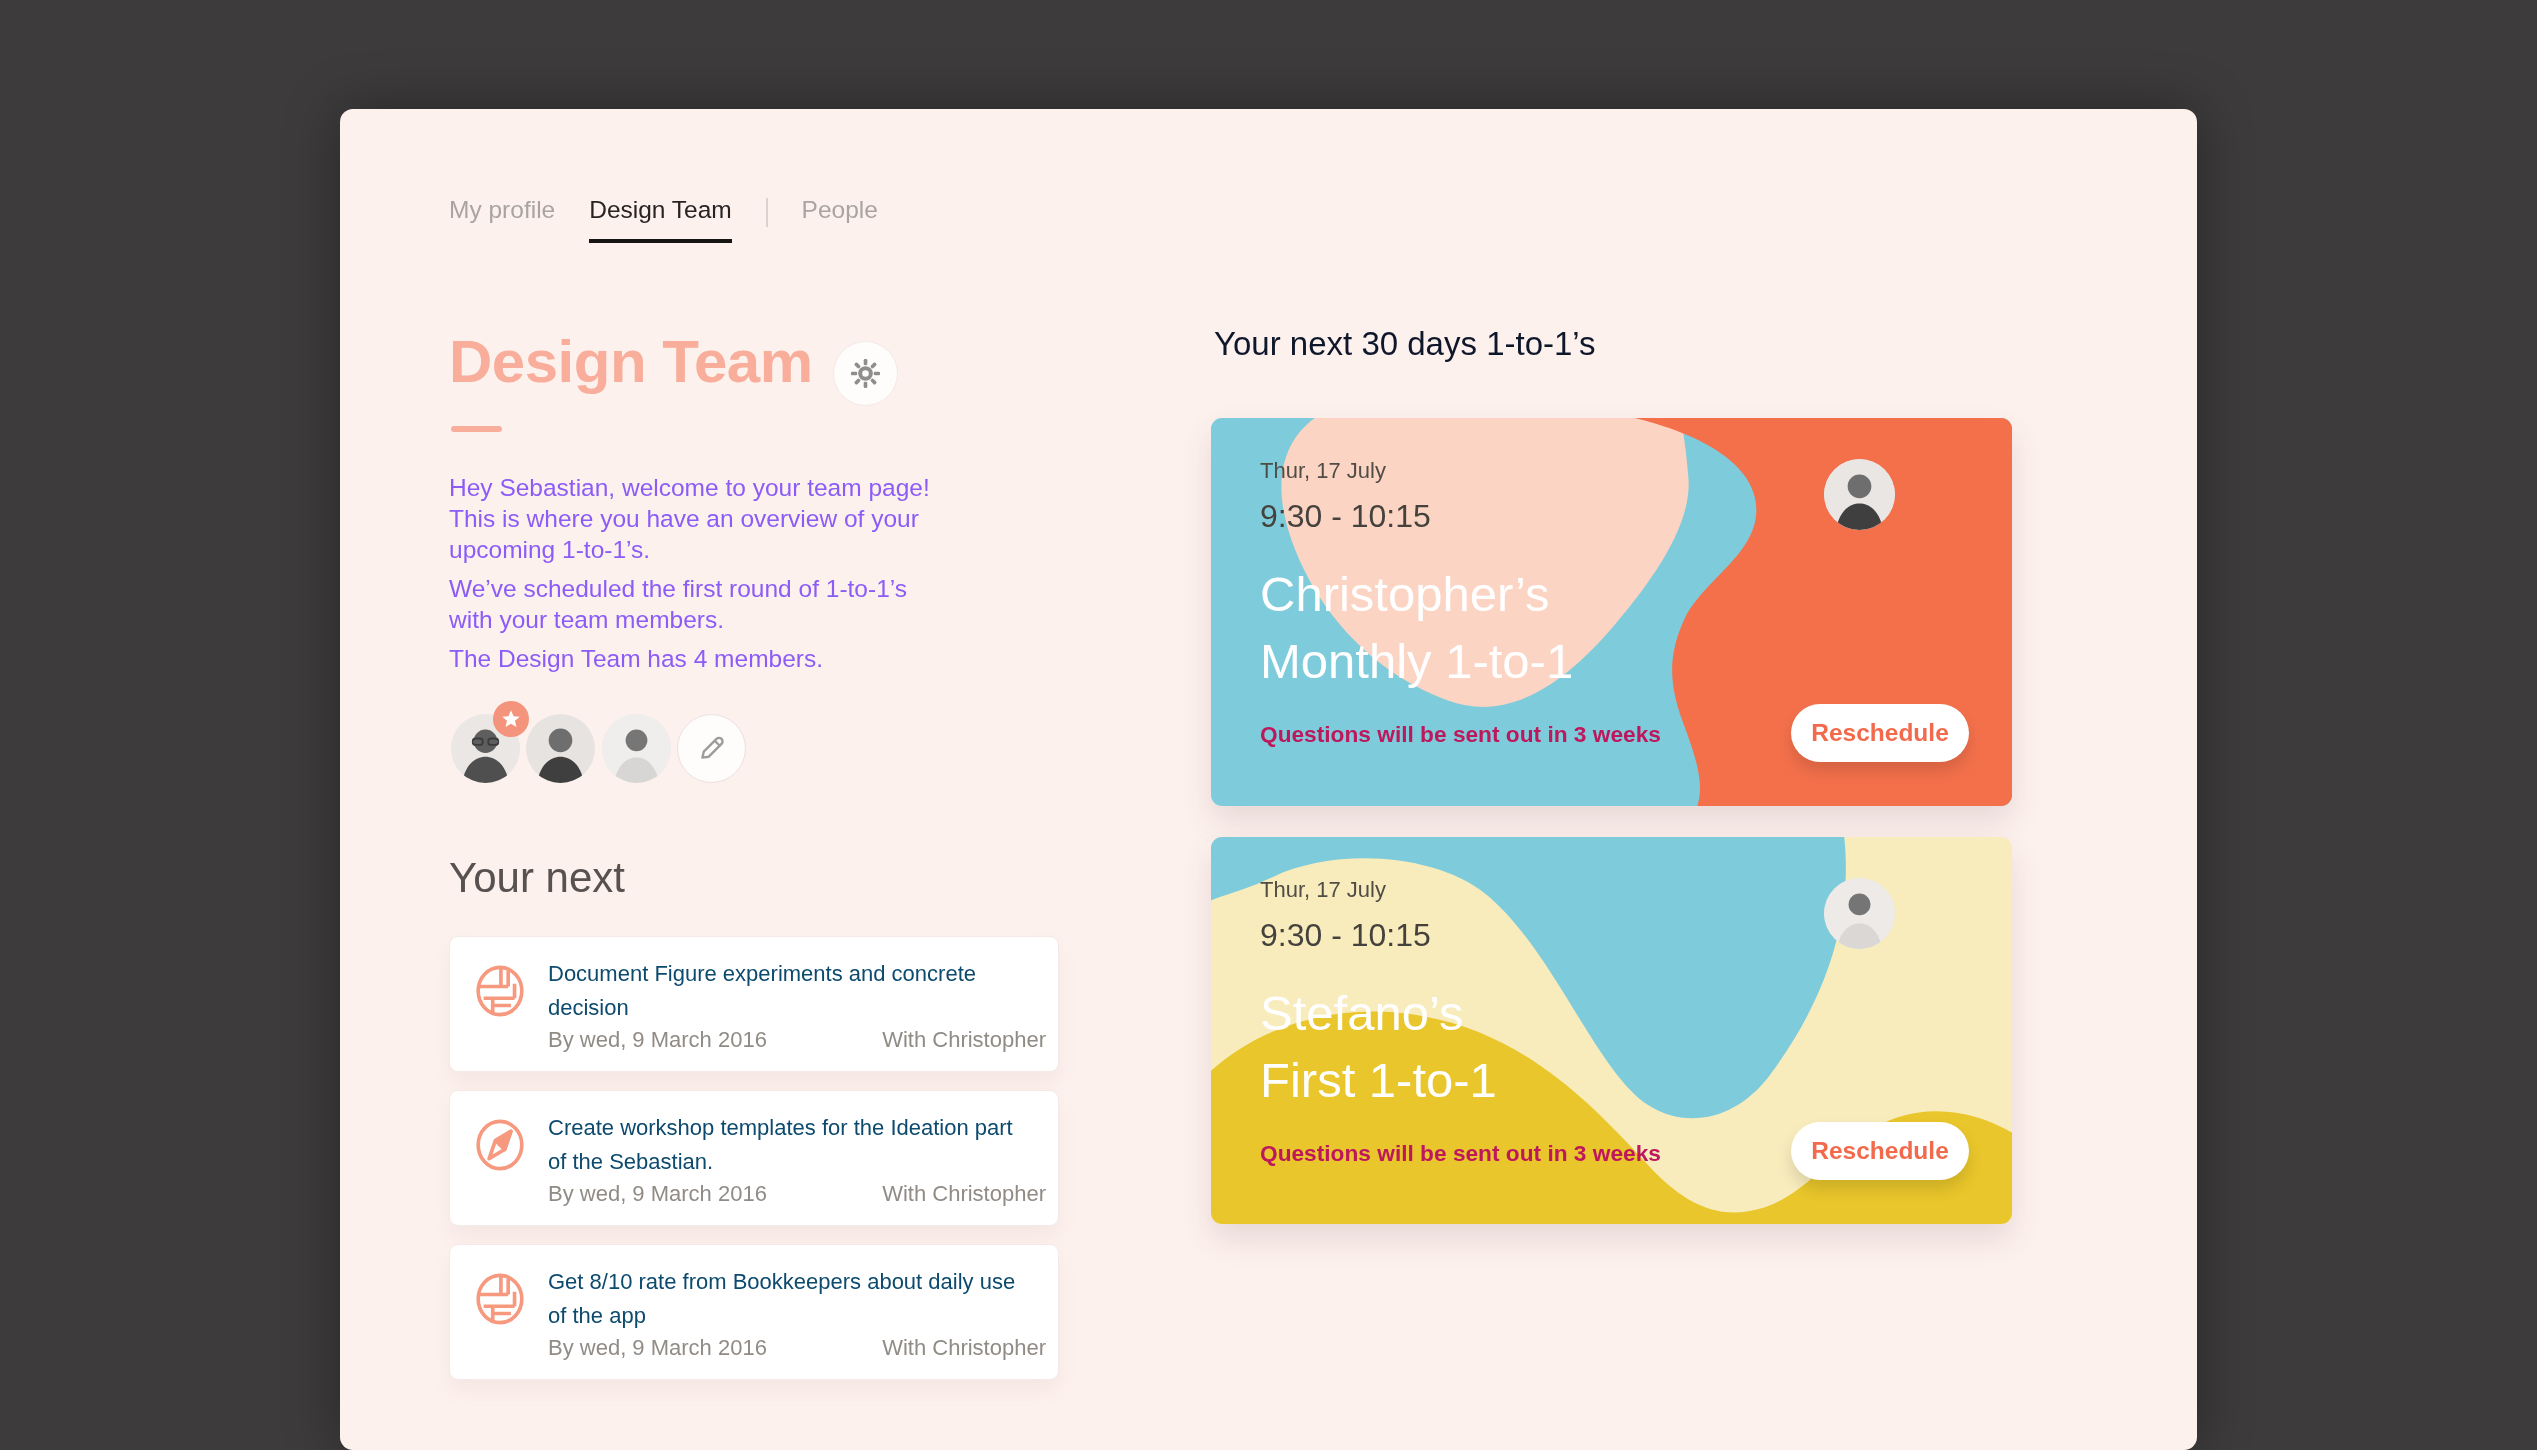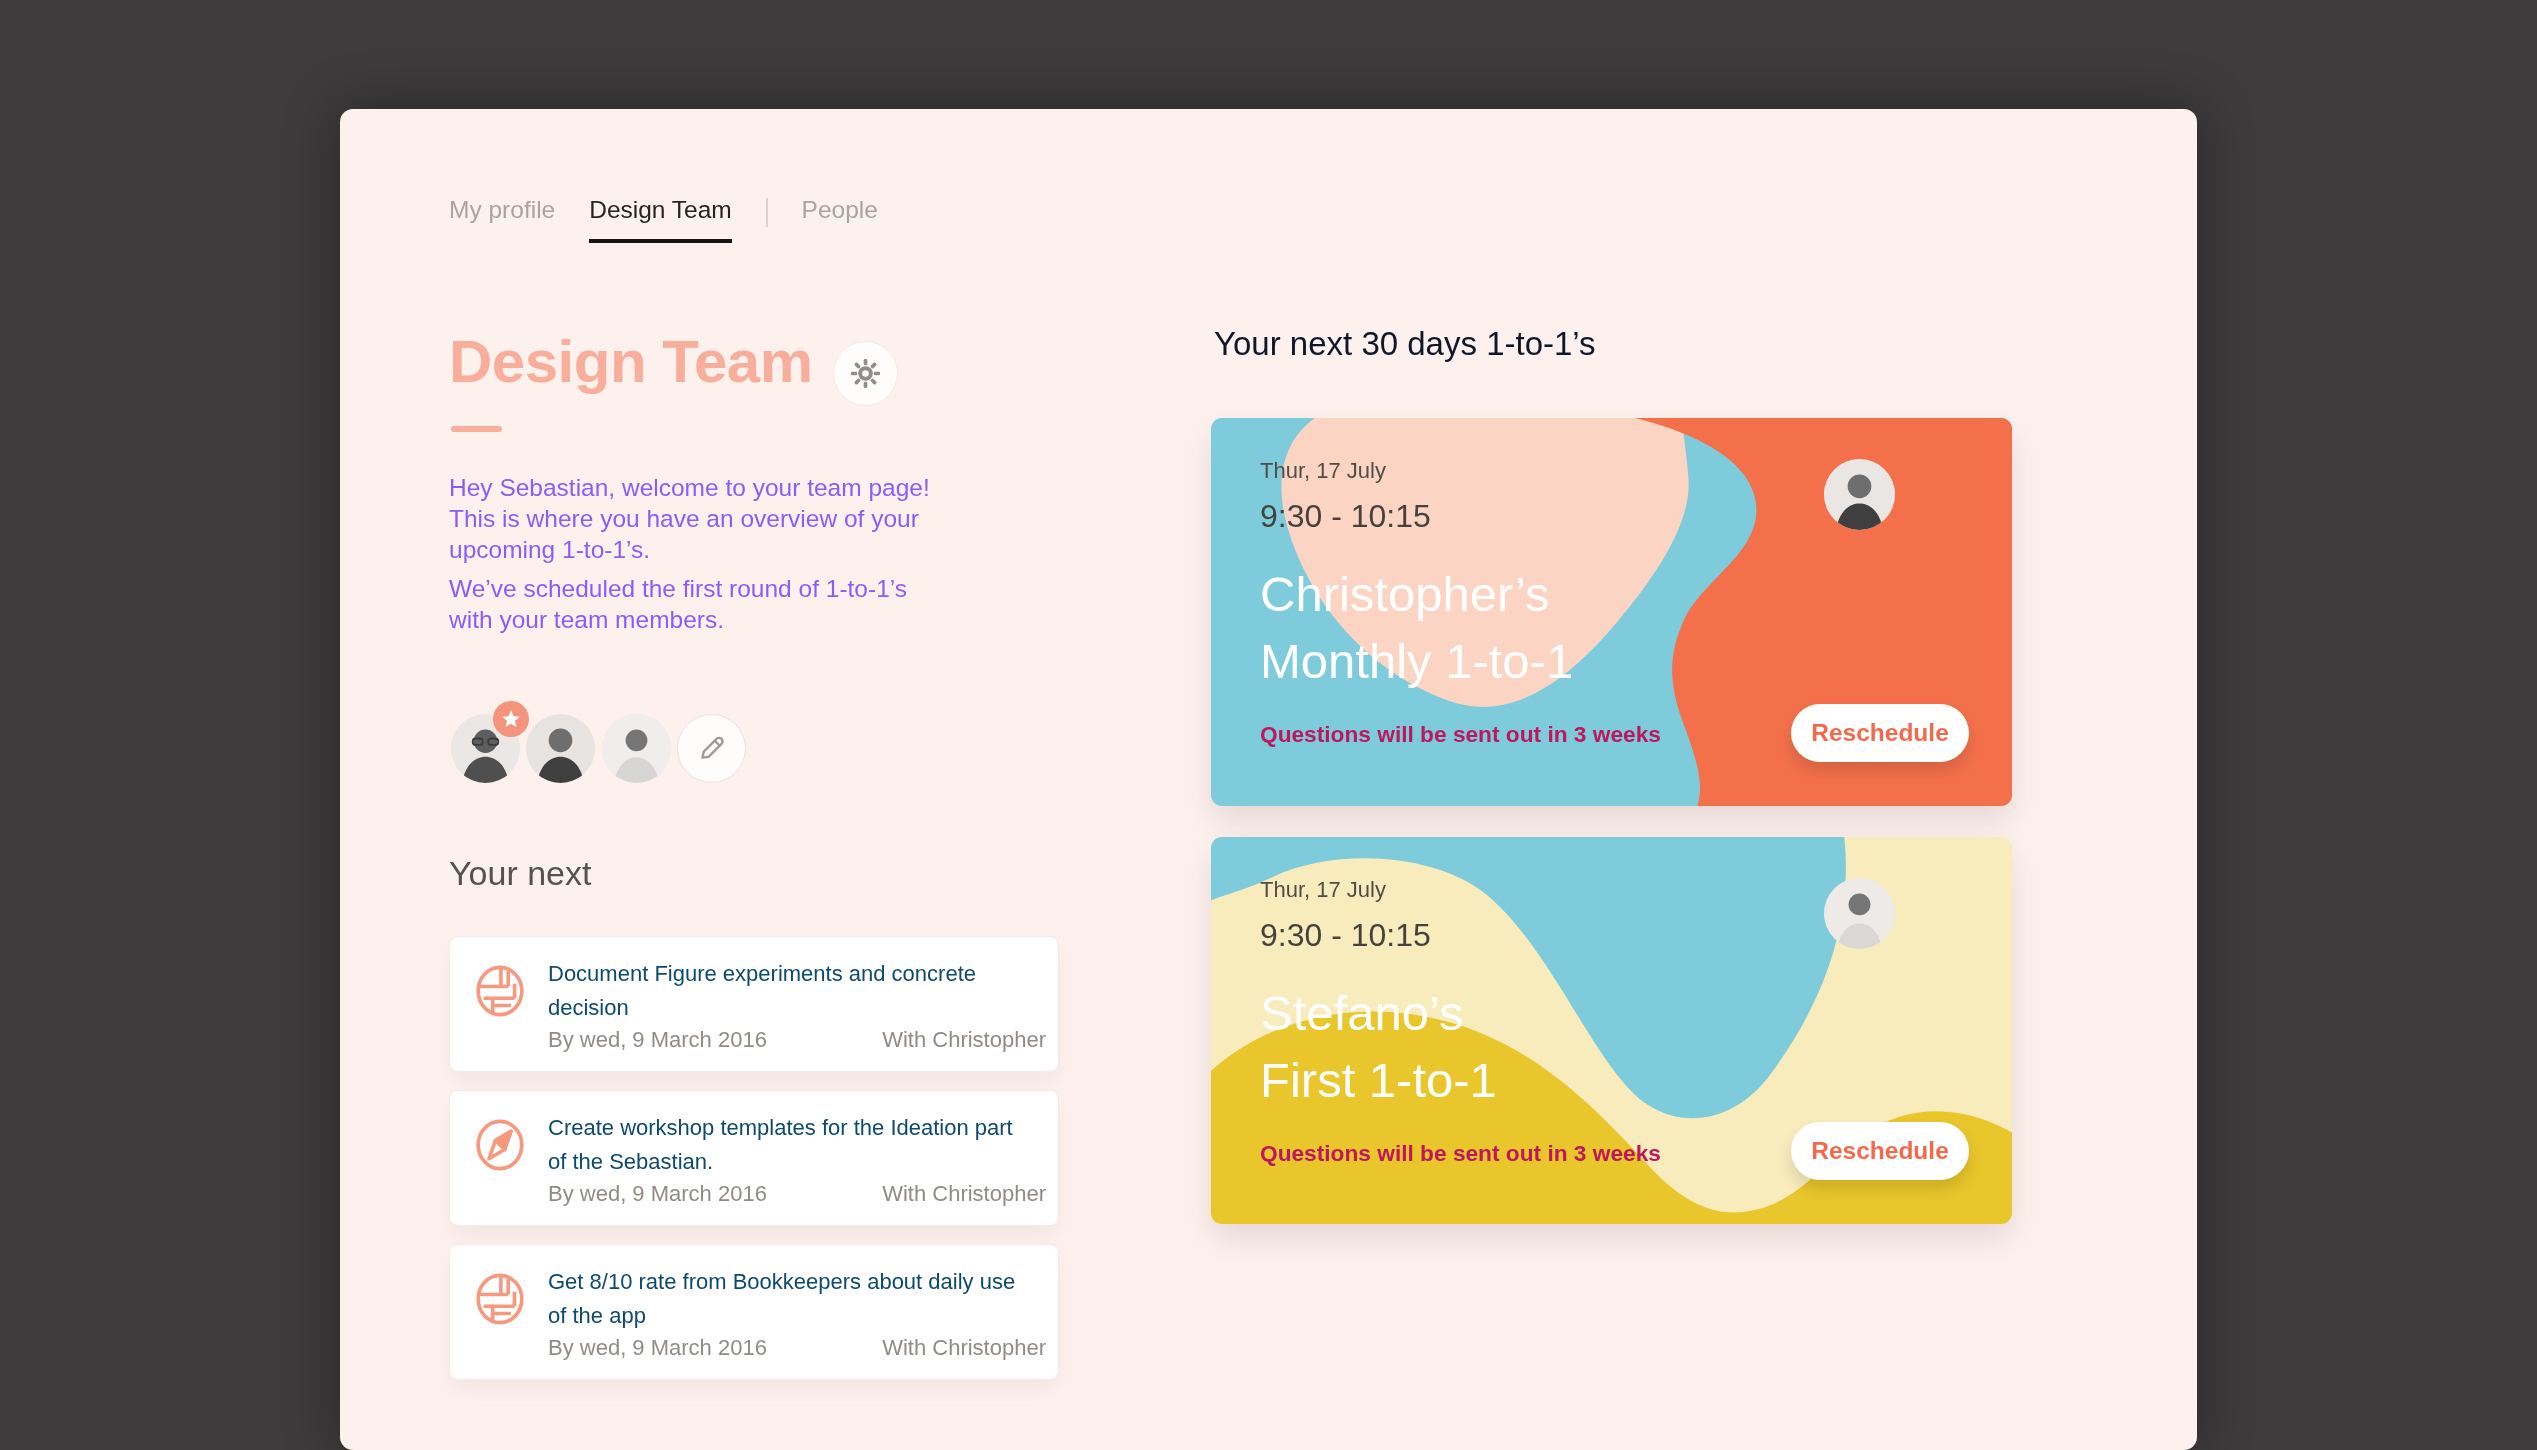--- a/index.html
+++ b/index.html
@@ -34,21 +34,21 @@
   .avatar-wrap { position:relative; width:69px; height:69px; margin-right:6.3px; }
   .avatar-circle { width:69px; height:69px; border-radius:50%; overflow:hidden; background:#ECE9E7; cursor:pointer; }
   .star-badge {
     position:absolute; right:-9px; top:-12.7px; width:36px; height:36px; border-radius:50%;
     background:#F5947C; display:flex; align-items:center; justify-content:center;
   }
   .edit-btn {
     width:69px; height:69px; border-radius:50%; background:#FFFDFC; border:1.8px solid #E9E1DE;
     display:flex; align-items:center; justify-content:center; cursor:pointer;
   }
-  .next-heading { position:absolute; left:109px; top:745px; font-size:34px; color:#57514F; font-weight:500; }
+  .next-heading { position:absolute; left:109px; top:745px; font-size:42px; color:#57514F; font-weight:500; }
   .task-card {
     position:absolute; left:109px; width:610px; height:136px;
     background:#FFFFFF; border:1.8px solid #F3EAE7; border-radius:9px;
     box-shadow:0 11px 20px rgba(140,100,90,0.07); cursor:pointer;
   }
   .task-card .task-icon { position:absolute; left:20px; top:23.6px; }
   .task-title { position:absolute; left:98px; top:20px; width:480px; font-size:22px; line-height:34px; color:#0c4a6e; }
   .task-meta { position:absolute; left:98px; right:12px; bottom:18px; display:flex; justify-content:space-between; }
   .task-meta span { font-size:22px; color:#918B86; }
   
@@ -102,20 +102,21 @@
       </g>
       <circle cx="17" cy="17" r="3.6" fill="#FFFDFC"></circle>
     </svg>
   </div>
 
   <div class="title-dash"></div>
 
   <div class="intro">
     <p>Hey Sebastian, welcome to your team page! This is where you have an overview of your upcoming 1-to-1’s.</p>
     <p>We’ve scheduled the first round of 1-to-1’s with your team members.</p>
+    <p>The Design Team has 4 members.</p>
   </div>
 
   <div class="avatars">
     <div class="avatar-wrap">
       <div class="avatar-circle">
         <svg width="69" height="69" viewBox="0 0 76 76">
           <circle cx="38" cy="38" r="38" fill="#EAE7E5"></circle>
           <circle cx="38" cy="30" r="13" fill="#5E5E5E"></circle>
           <path d="M12 76 C16 54 28 47 38 47 C48 47 60 54 64 76 Z" fill="#4F4F4F"></path>
           <rect x="24" y="27" width="11" height="7" rx="3" fill="none" stroke="#3c3c3c" stroke-width="2"></rect>

